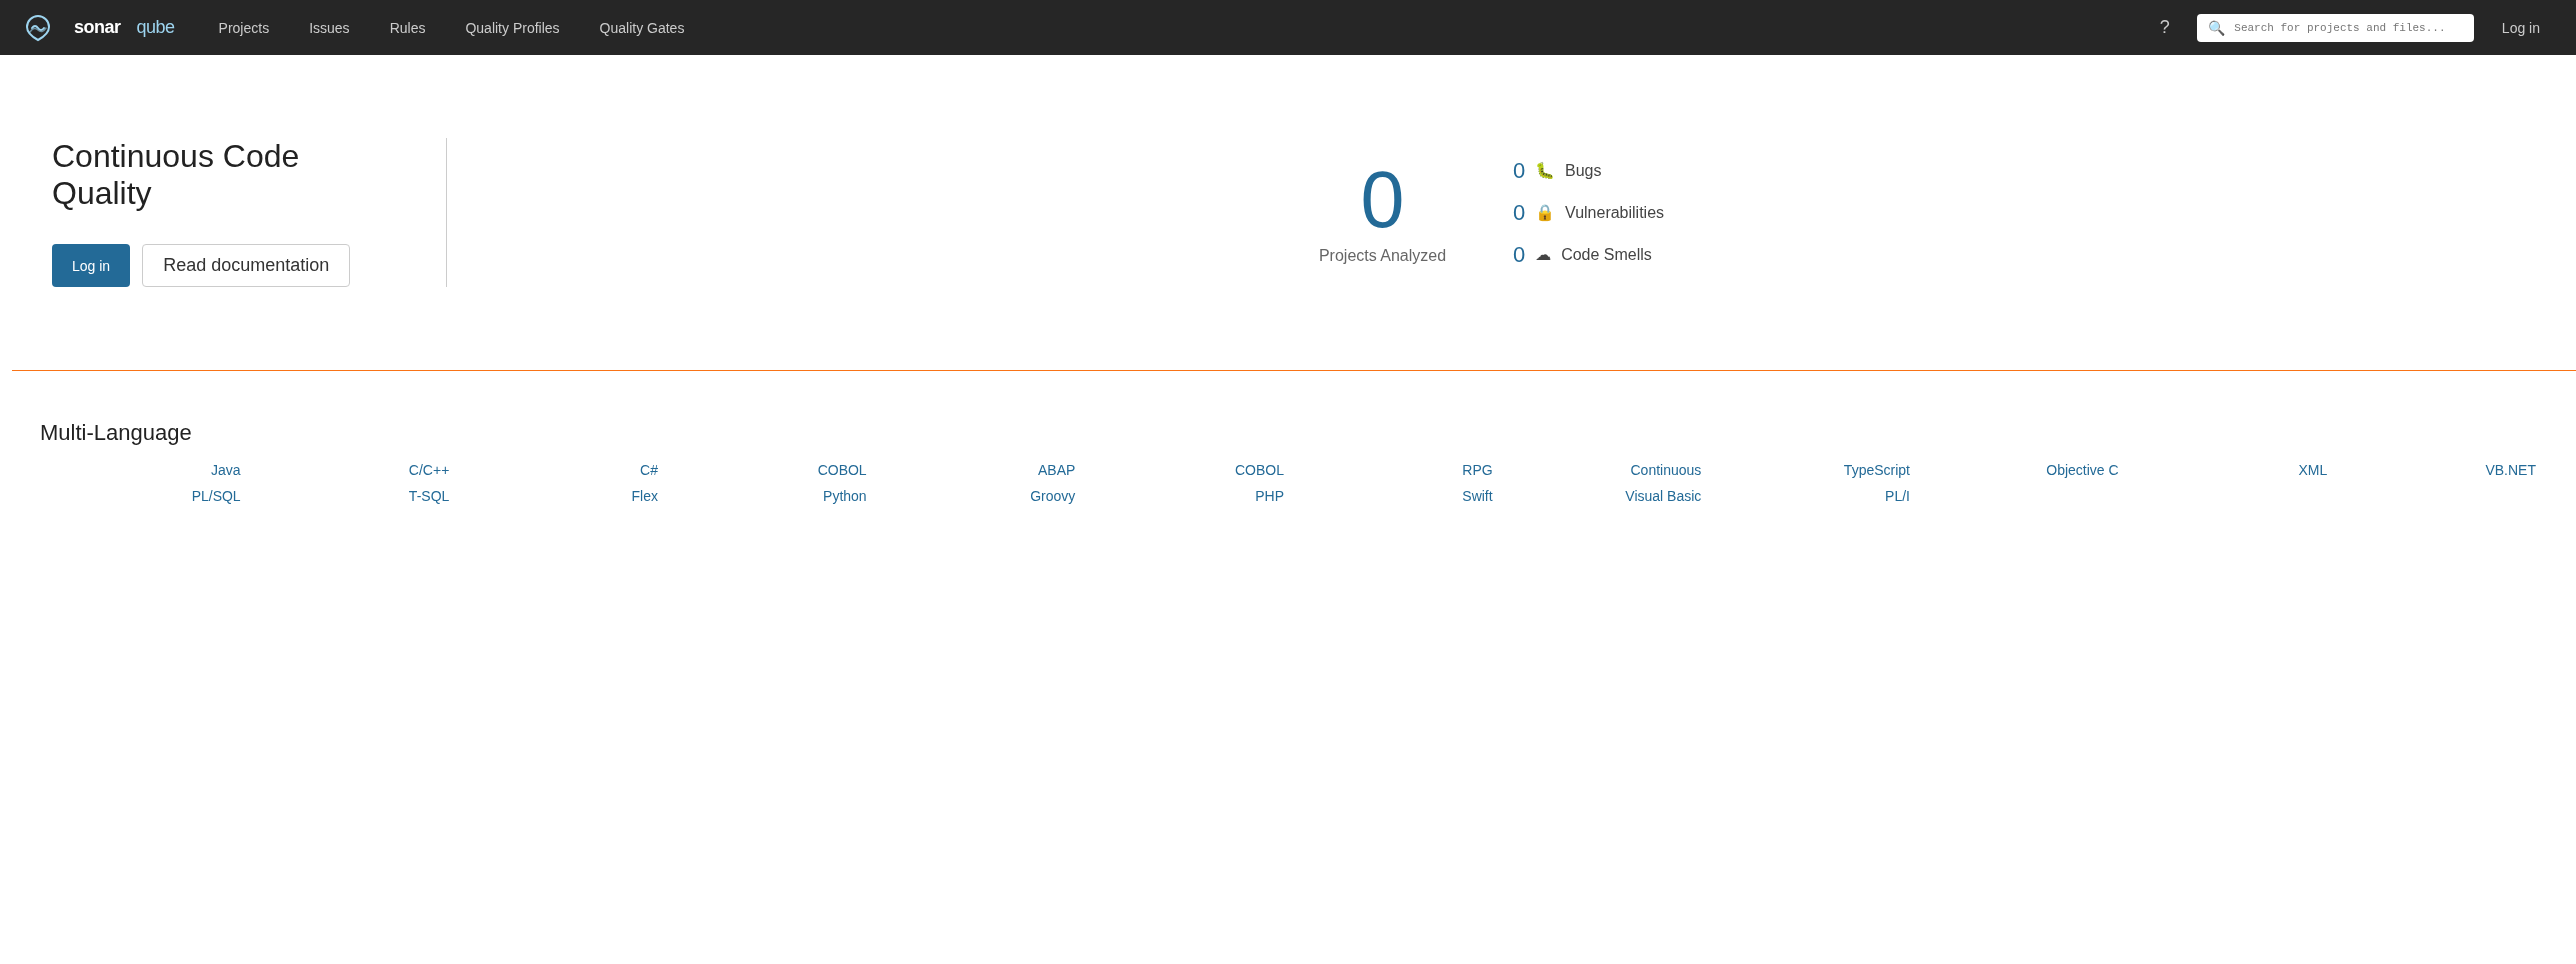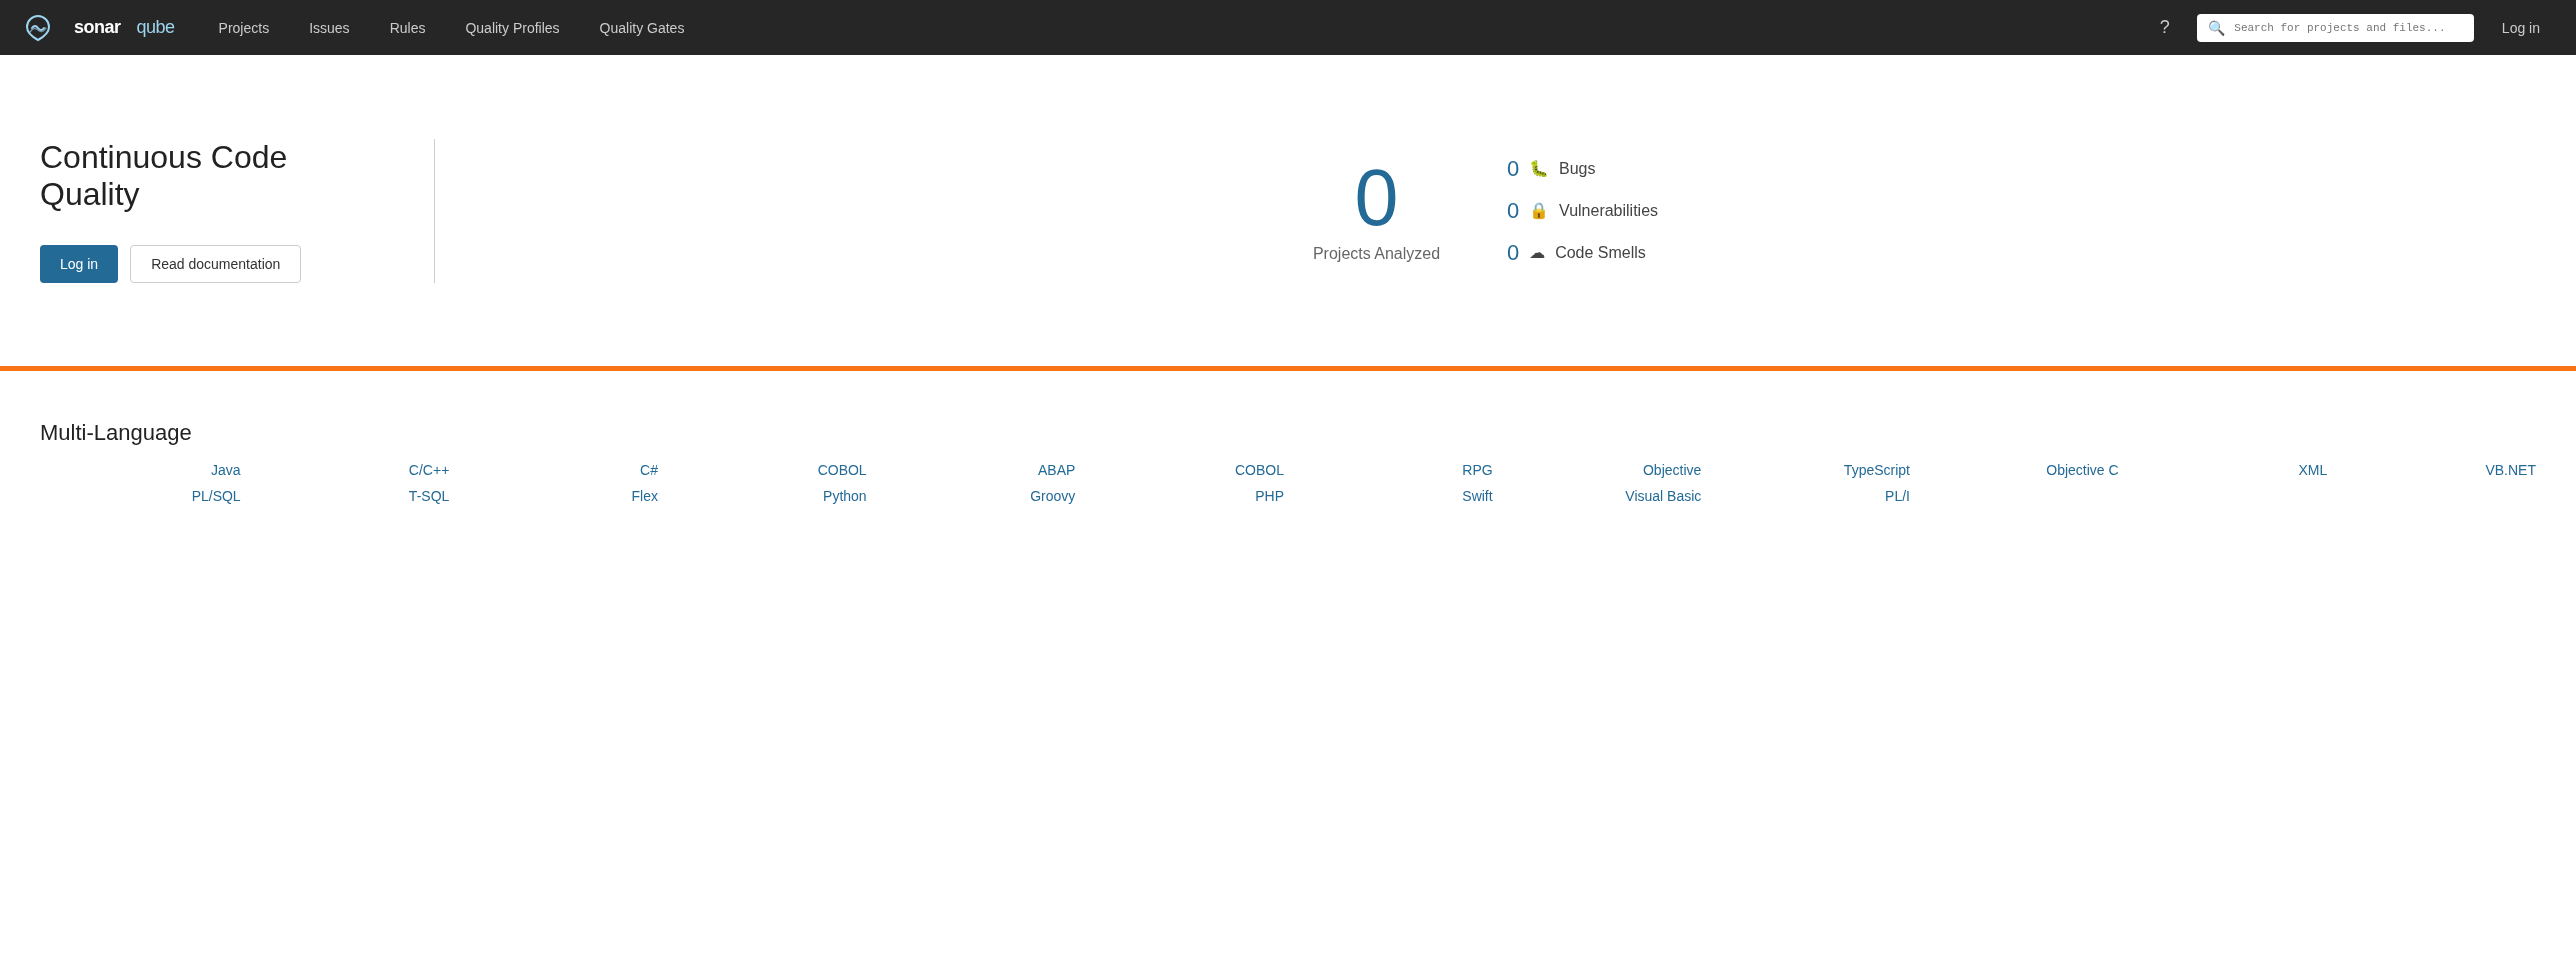--- a/index.html
+++ b/index.html
@@ -98,21 +98,22 @@
       font-size: 14px;
       padding: 6px 12px;
     }
 
     
     .hero {
       padding: 59px 40px 59px 40px;
       display: flex;
       align-items: center;
       min-height: 316px;
-      border-bottom: 5px solid #f97316;
+      border-bottom: 1px solid #f97316;
+      margin-left: 12px;
     }
     .hero-left {
       flex: 0 0 395px;
       border-right: 1px solid #ccc;
       padding-right: 40px;
     }
     .hero-title {
       font-size: 32px;
       font-weight: 300;
       color: #222;
@@ -131,21 +132,21 @@
       font-size: 14px;
       cursor: pointer;
       font-weight: 500;
     }
     .btn-docs {
       background: #fff;
       color: #333;
       border: 1px solid #ccc;
       border-radius: 4px;
       padding: 10px 20px;
-      font-size: 14px;
+      font-size: 18px;
       cursor: pointer;
     }
 
     
     .hero-stats {
       flex: 1;
       display: flex;
       align-items: center;
       justify-content: center;
       gap: 59px;
@@ -289,21 +290,21 @@
 <section class="languages-section">
   <h2 class="section-title">Multi-Language</h2>
   <div class="languages-grid" id="lang-grid">
   <a class="lang-link">Java</a>
       <a class="lang-link">C/C++</a>
       <a class="lang-link">C#</a>
       <a class="lang-link">COBOL</a>
       <a class="lang-link">ABAP</a>
       <a class="lang-link">COBOL</a>
       <a class="lang-link">RPG</a>
-      <a class="lang-link">Objective</a>
+      <a class="lang-link">Continuous</a>
       <a class="lang-link">TypeScript</a>
       <a class="lang-link">Objective C</a>
       <a class="lang-link">XML</a>
       <a class="lang-link">VB.NET</a>
       <a class="lang-link">PL/SQL</a>
       <a class="lang-link">T-SQL</a>
       <a class="lang-link">Flex</a>
       <a class="lang-link">Python</a>
       <a class="lang-link">Groovy</a>
       <a class="lang-link">PHP</a>

